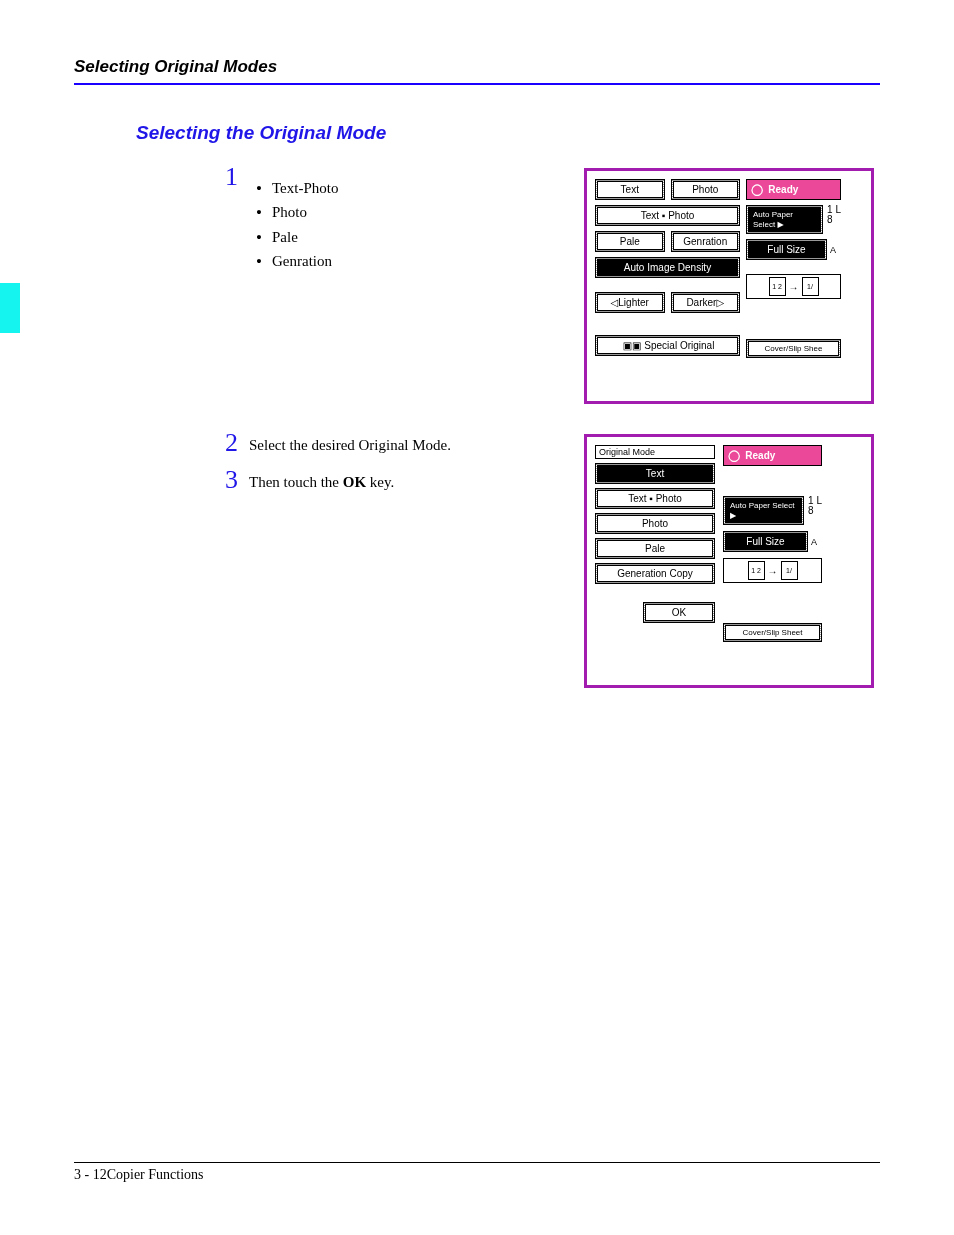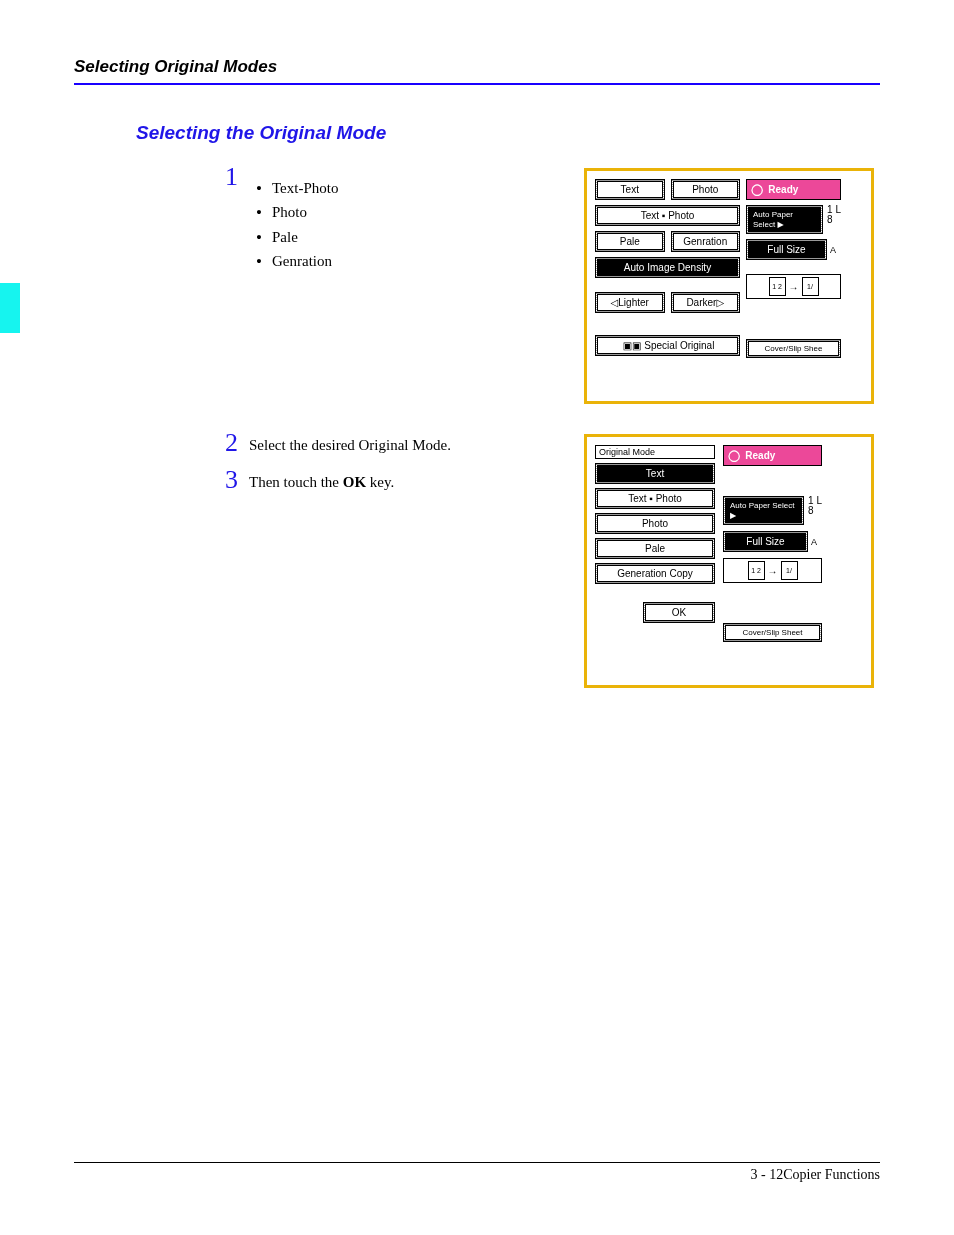--- a/index.html
+++ b/index.html
@@ -27,30 +27,30 @@
 
   ul.modes { list-style:none; padding:0; margin:8px 0 0 27px; }
   ul.modes li { position:relative; padding-left:16px; line-height:1.62; font-size:15px;}
   ul.modes li::before { content:"•"; position:absolute; left:0; top:-1px; font-size:17px; }
 
   .cols { display:flex; gap:18px; }
   .left-col { width:337px; }
   .right-col { width:290px; }
 
   
-  .panel { border:3px solid #eab308; background:#fff; padding:8px; font-family:Arial,Helvetica,sans-serif;
+  .panel { border:3px solid #a21caf; background:#fff; padding:8px; font-family:Arial,Helvetica,sans-serif;
            font-size:10px; position:relative; overflow:hidden; }
   .rcol { width:95px; display:flex; flex-direction:column; gap:5px;}
   .lcol { width:145px; display:flex; flex-direction:column; gap:5px;}
   .prow { display:flex; gap:6px; }
   .ready { background:#ec4899; color:#fff; font-weight:bold; text-align:left; padding:3px 4px;
            border:1px solid #000; display:flex; align-items:center; gap:3px; }
   .ready::before{ content:"◯"; font-size:11px; margin-right:2px;}
   .footer-num { position:absolute; bottom:0; left:0; right:0; display:flex;
-                justify-content:flex-end; font-size:14px; }
+                justify-content:flex-start; font-size:14px; }
 
   .hatched { background:repeating-linear-gradient(0deg,#999 0 1px,#fff 1px 2px);
              border:1px solid #000; padding:1px; }
   .hatched .inner { background:#fff; border:1px solid #000; padding:2px 4px; text-align:center;}
   .hatched.dark .inner { background:#000; color:#fff; }
   .dup { display:flex; align-items:center; gap:3px; justify-content:center;
          border:1px solid #000; padding:2px;}
   .minipg { border:1px solid #000; width:15px; height:17px; font-size:7px; text-align:center;
             line-height:17px;}
 

